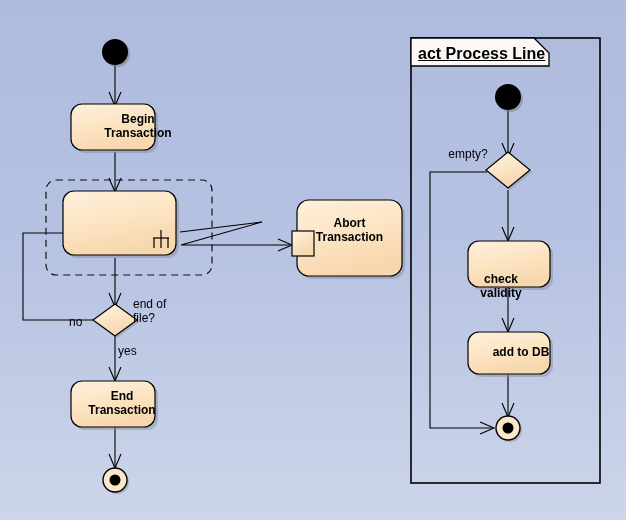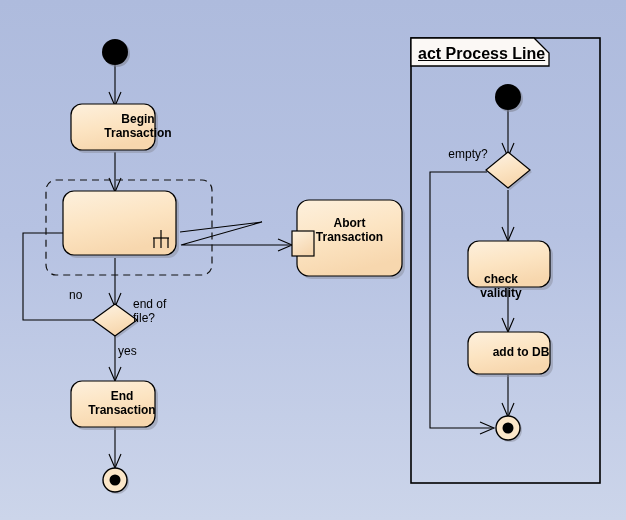--- a/index.html
+++ b/index.html
@@ -199,21 +199,21 @@
     </g>
   </svg>
 
   <div class="nodelabel" style="left:88px;top:112px;width:100px;">Begin
 Transaction</div>
 
 
   <div class="edgelabel" style="left:133px;top:297px;width:60px;">end of
 file?</div>
 
-  <div class="edgelabel" style="left:69px;top:288px;width:24px;">no</div>
+  <div class="edgelabel" style="left:69px;top:315px;width:24px;">no</div>
 
   <div class="edgelabel" style="left:118px;top:344px;width:30px;">yes</div>
 
   <div class="nodelabel" style="left:80px;top:389px;width:84px;">End
 Transaction</div>
 
   <div class="nodelabel" style="left:297px;top:216px;width:105px;">Abort
 Transaction</div>
 
   <div class="frametitle" style="left:418px;top:45px;">act Process Line</div>

